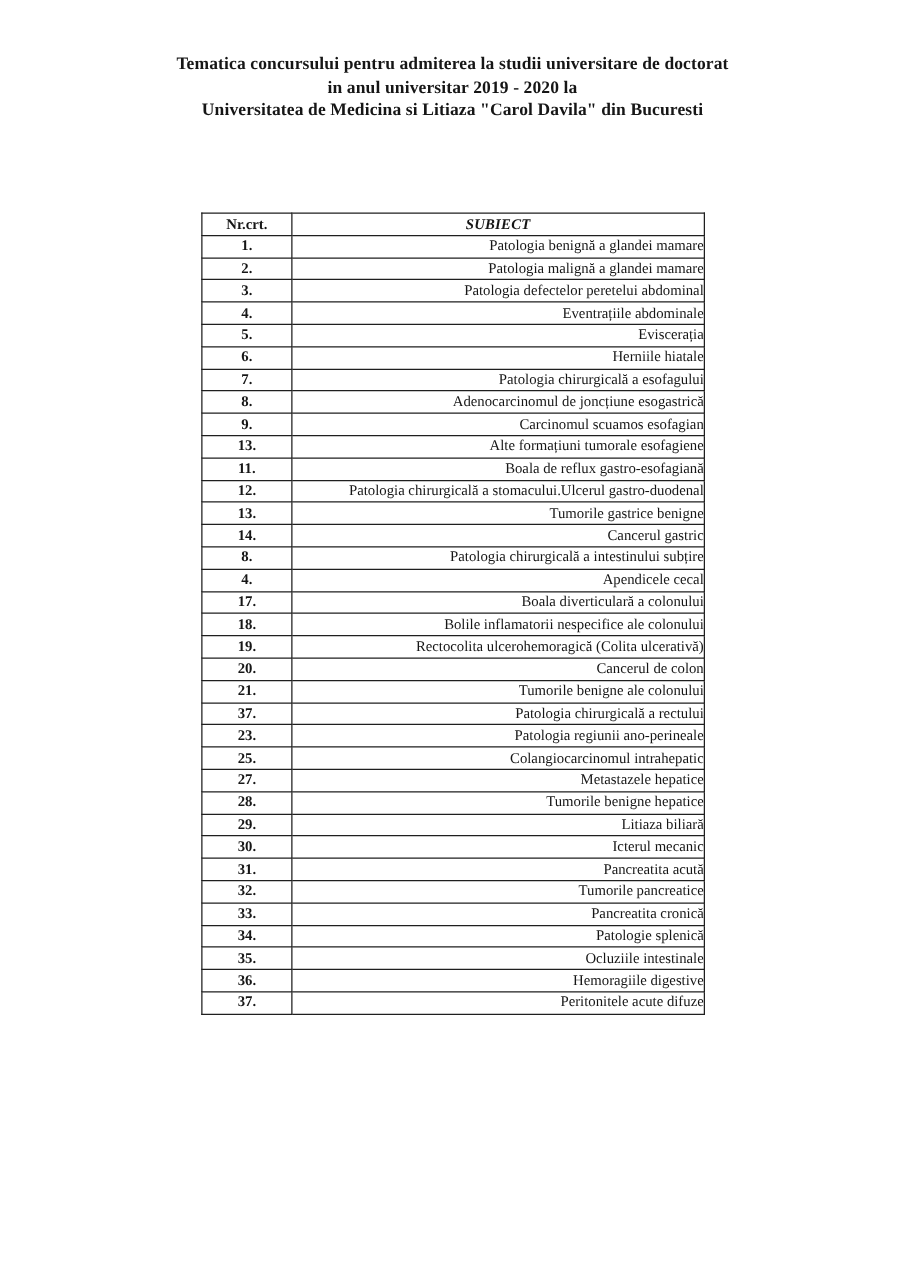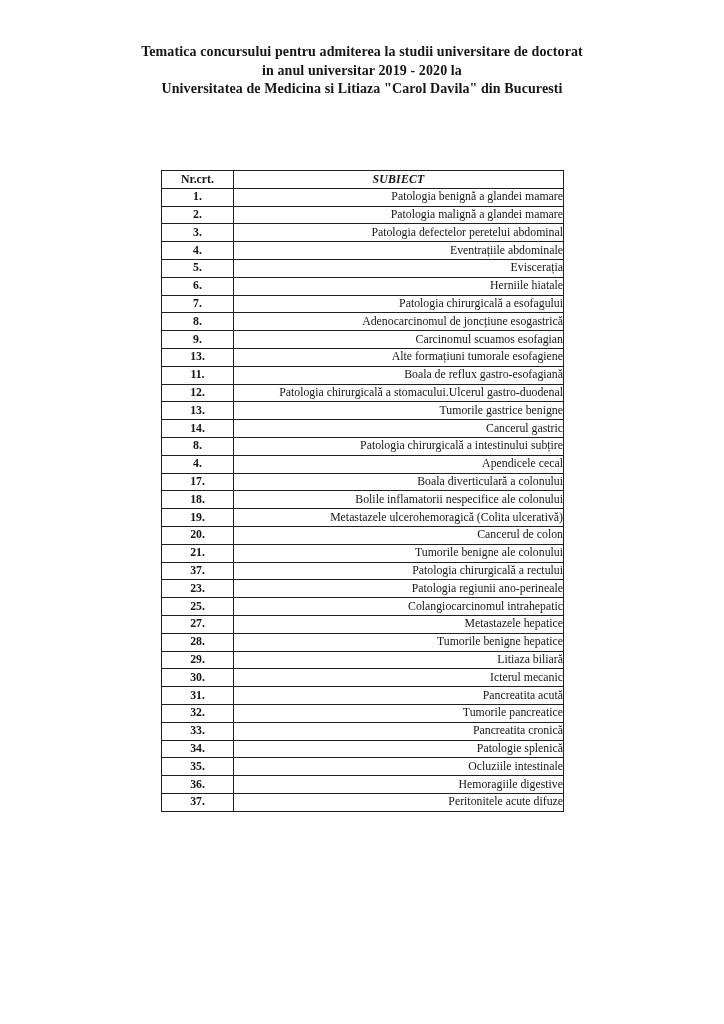--- a/index.html
+++ b/index.html
@@ -170,21 +170,21 @@
     <td class="cell-subject">Boala diverticulară a colonului</td>
   </tr>
 
   <tr>
     <td class="cell-nr">18.</td>
     <td class="cell-subject">Bolile inflamatorii nespecifice ale colonului</td>
   </tr>
 
   <tr>
     <td class="cell-nr">19.</td>
-    <td class="cell-subject">Metastazele ulcerohemoragică (Colita ulcerativă)</td>
+    <td class="cell-subject">Rectocolita ulcerohemoragică (Colita ulcerativă)</td>
   </tr>
 
   <tr>
     <td class="cell-nr">20.</td>
     <td class="cell-subject">Cancerul de colon</td>
   </tr>
 
   <tr>
     <td class="cell-nr">21.</td>
     <td class="cell-subject">Tumorile benigne ale colonului</td>

